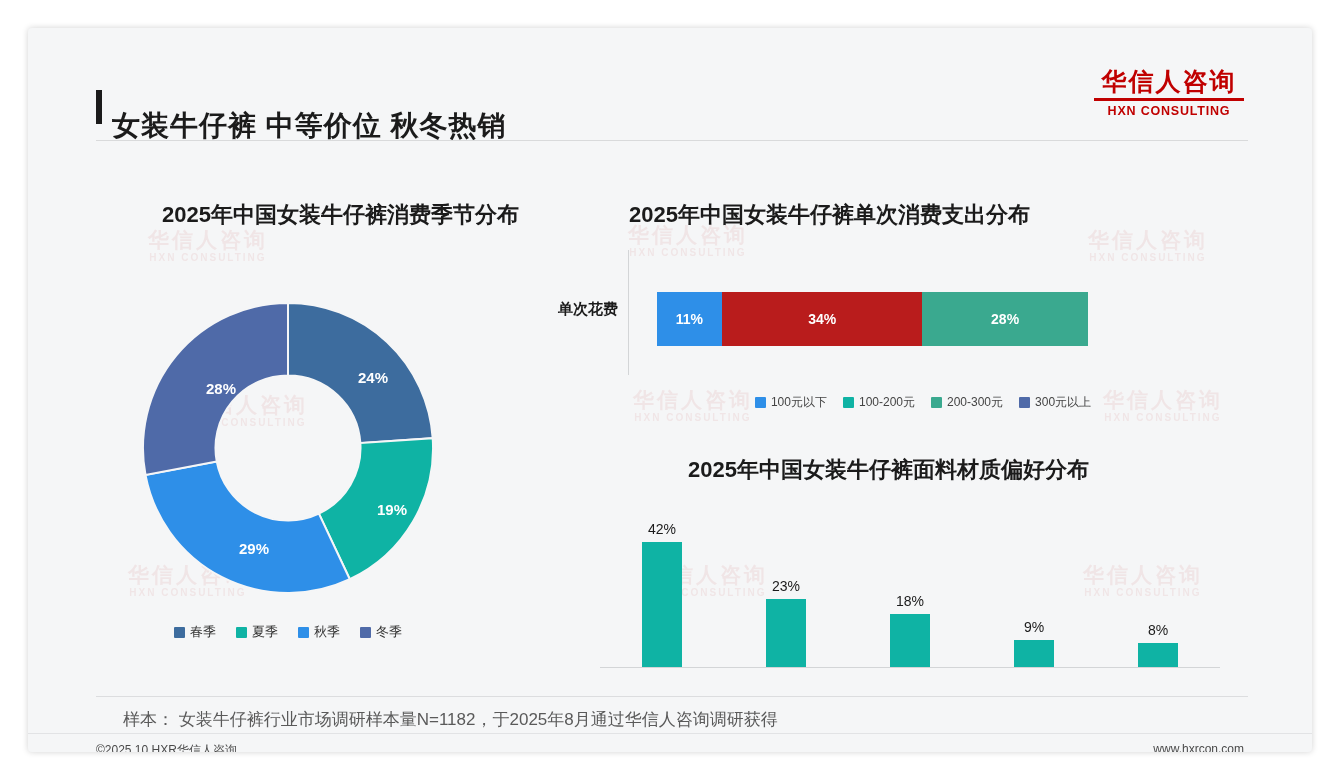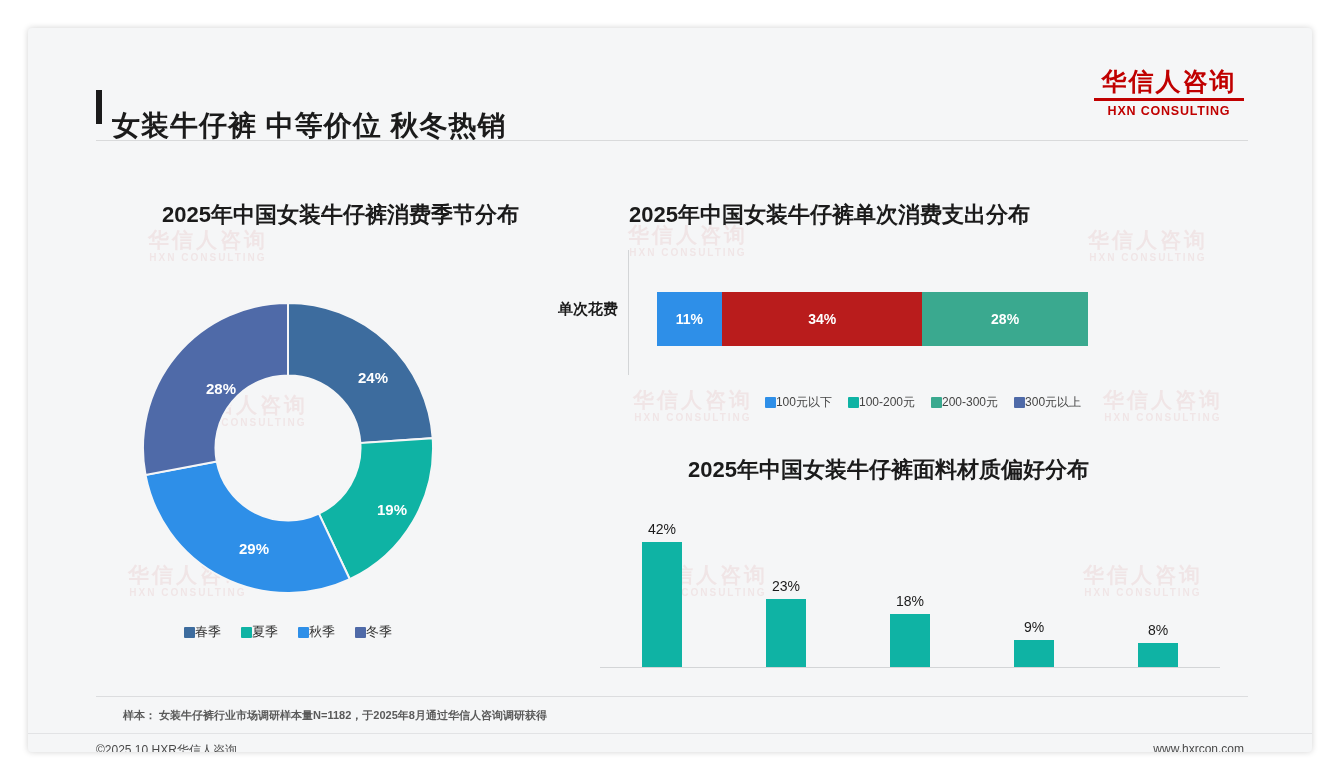--- a/index.html
+++ b/index.html
@@ -131,20 +131,21 @@
     left: 95px;
     top: 595px;
     width: 330px;
     display: flex;
     justify-content: center;
     gap: 20px;
   }
   .legend-item {
     display: flex;
     align-items: center;
+    gap: 5px;
     font-size: 13px;
     color: #333;
     white-space: nowrap;
   }
   .legend-swatch {
     width: 11px;
     height: 11px;
     border-radius: 1px;
     display: inline-block;
   }
@@ -255,24 +256,23 @@
     left: 68px;
     top: 668px;
     width: 1152px;
     height: 1px;
     background: #dcdddf;
   }
   .footnote {
     position: absolute;
     left: 95px;
     top: 680px;
-    font-size: 11px;
+    font-size: 17px;
     color: #5a5a5a;
     white-space: nowrap;
-    font-weight: bold;
   }
   .footer-rule {
     position: absolute;
     left: 0;
     top: 705px;
     width: 100%;
     height: 1px;
     background: #e2e3e5;
   }
   .footer-left {

